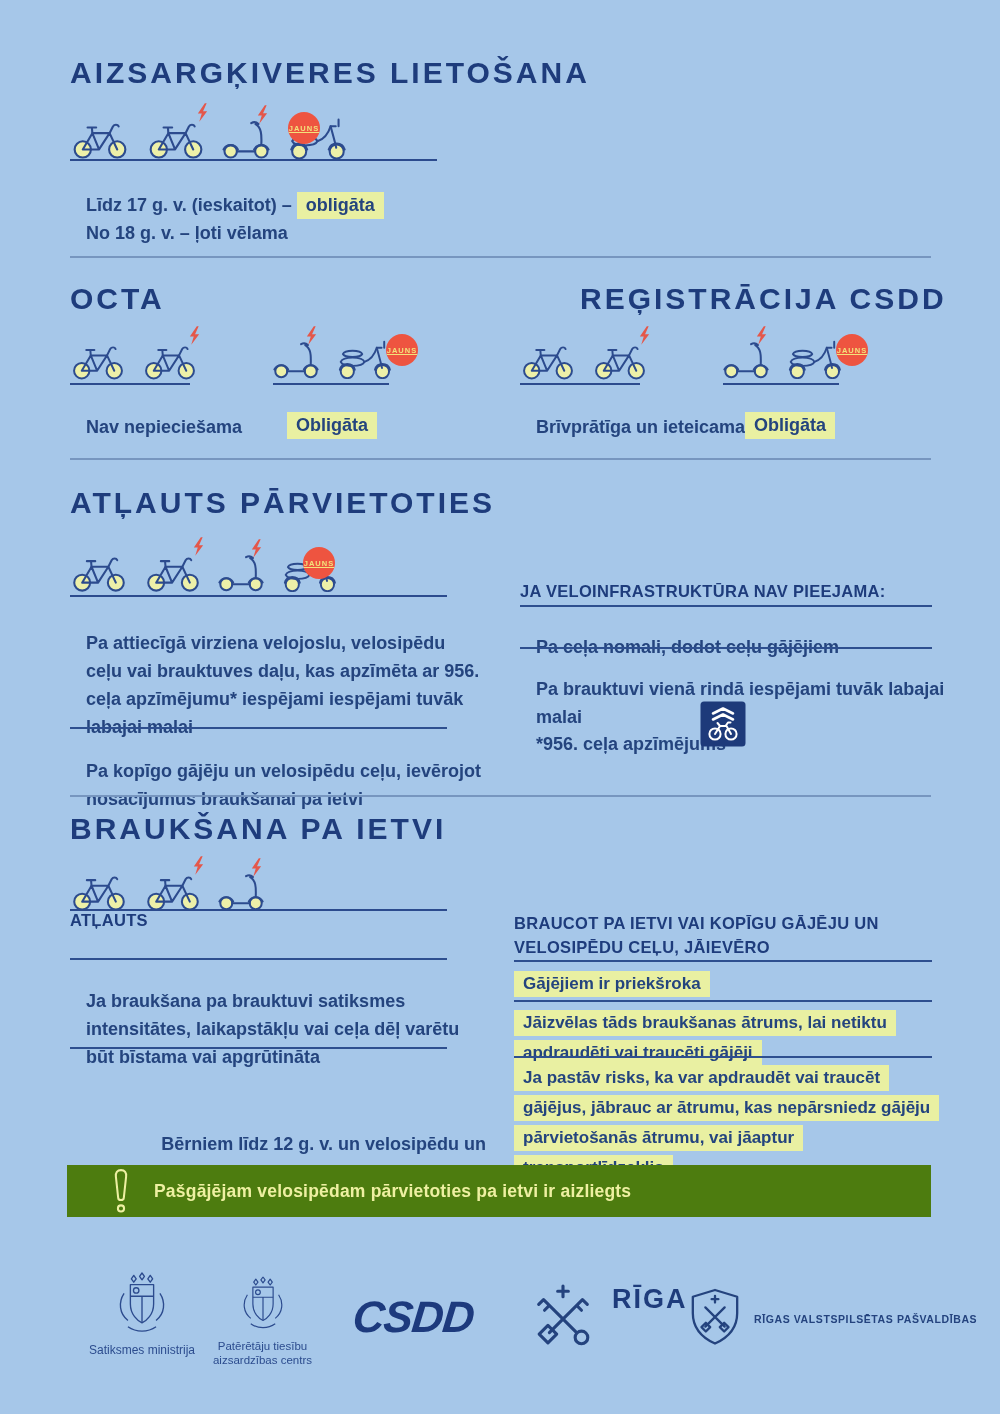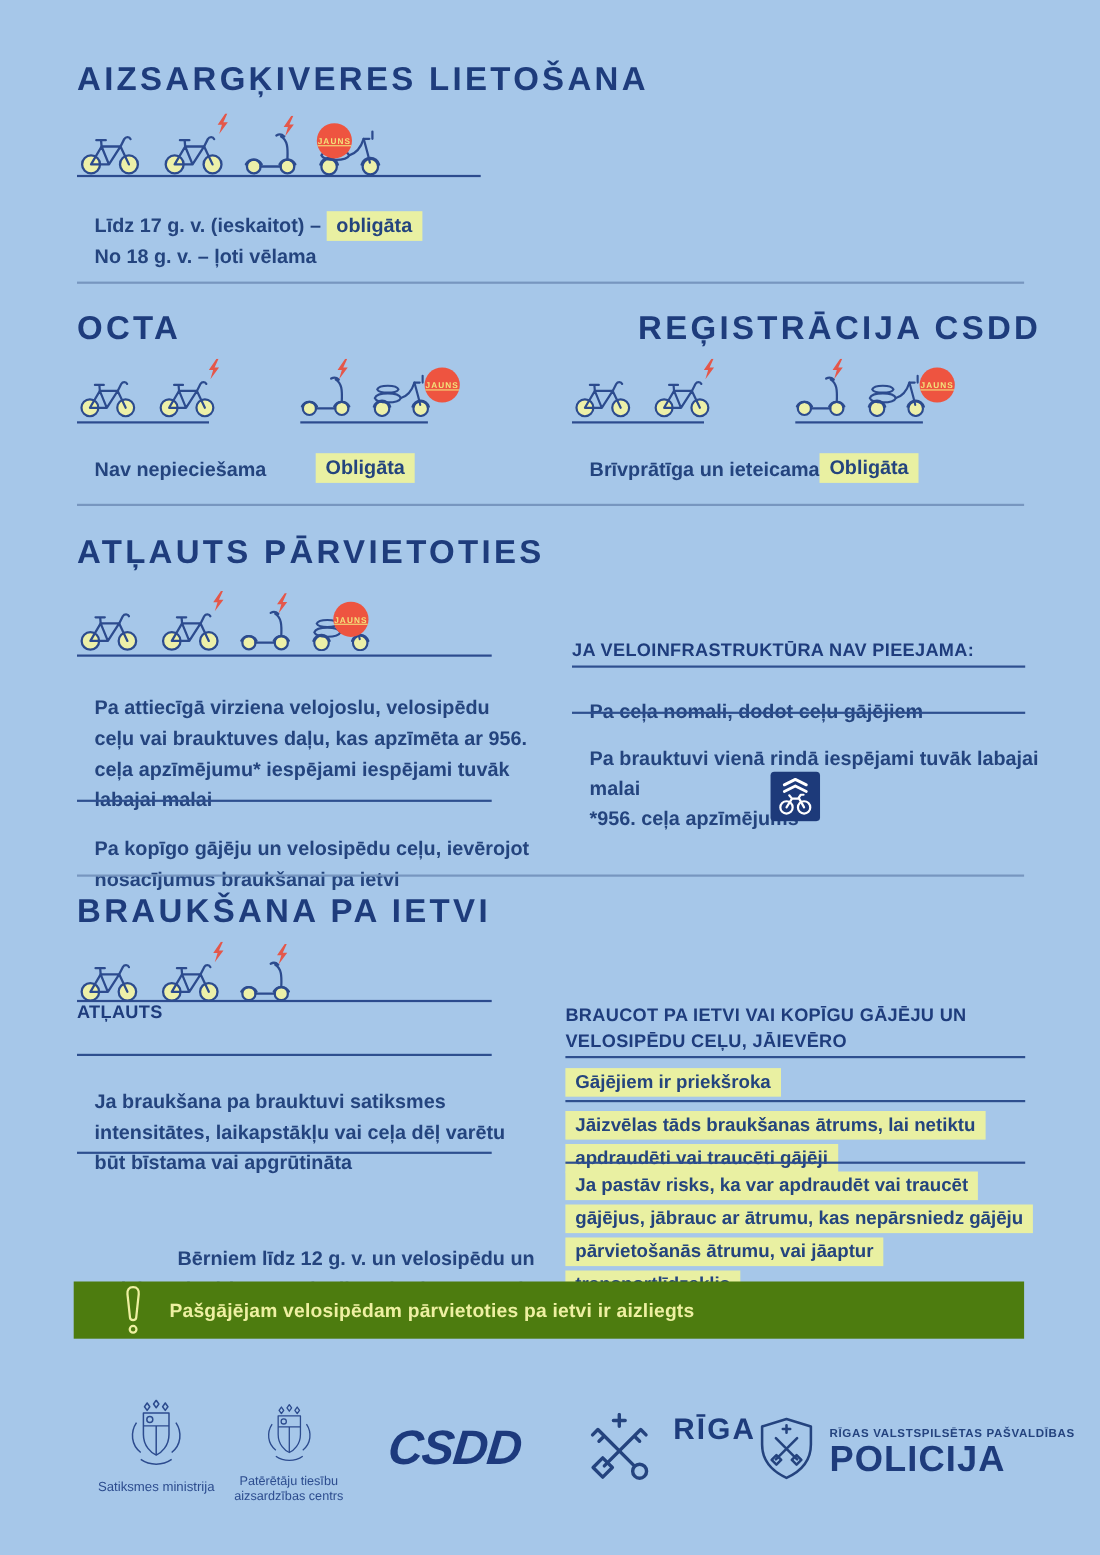--- a/index.html
+++ b/index.html
@@ -358,18 +358,17 @@
             <use href="#sym-keys"></use>
           </svg></span>
       <span class="lbl">RĪGA</span>
     </div>
     <div class="f-police">
       <span><svg width="54" height="60" viewBox="0 0 56 62">
             <use href="#sym-shield"></use>
           </svg></span>
       <span>
         <div class="top">RĪGAS VALSTSPILSĒTAS PAŠVALDĪBAS</div>
-        <div class="main">POLICIJA</div>
       </span>
     </div>
   </footer>
 
 </div>
 
 </body></html>

